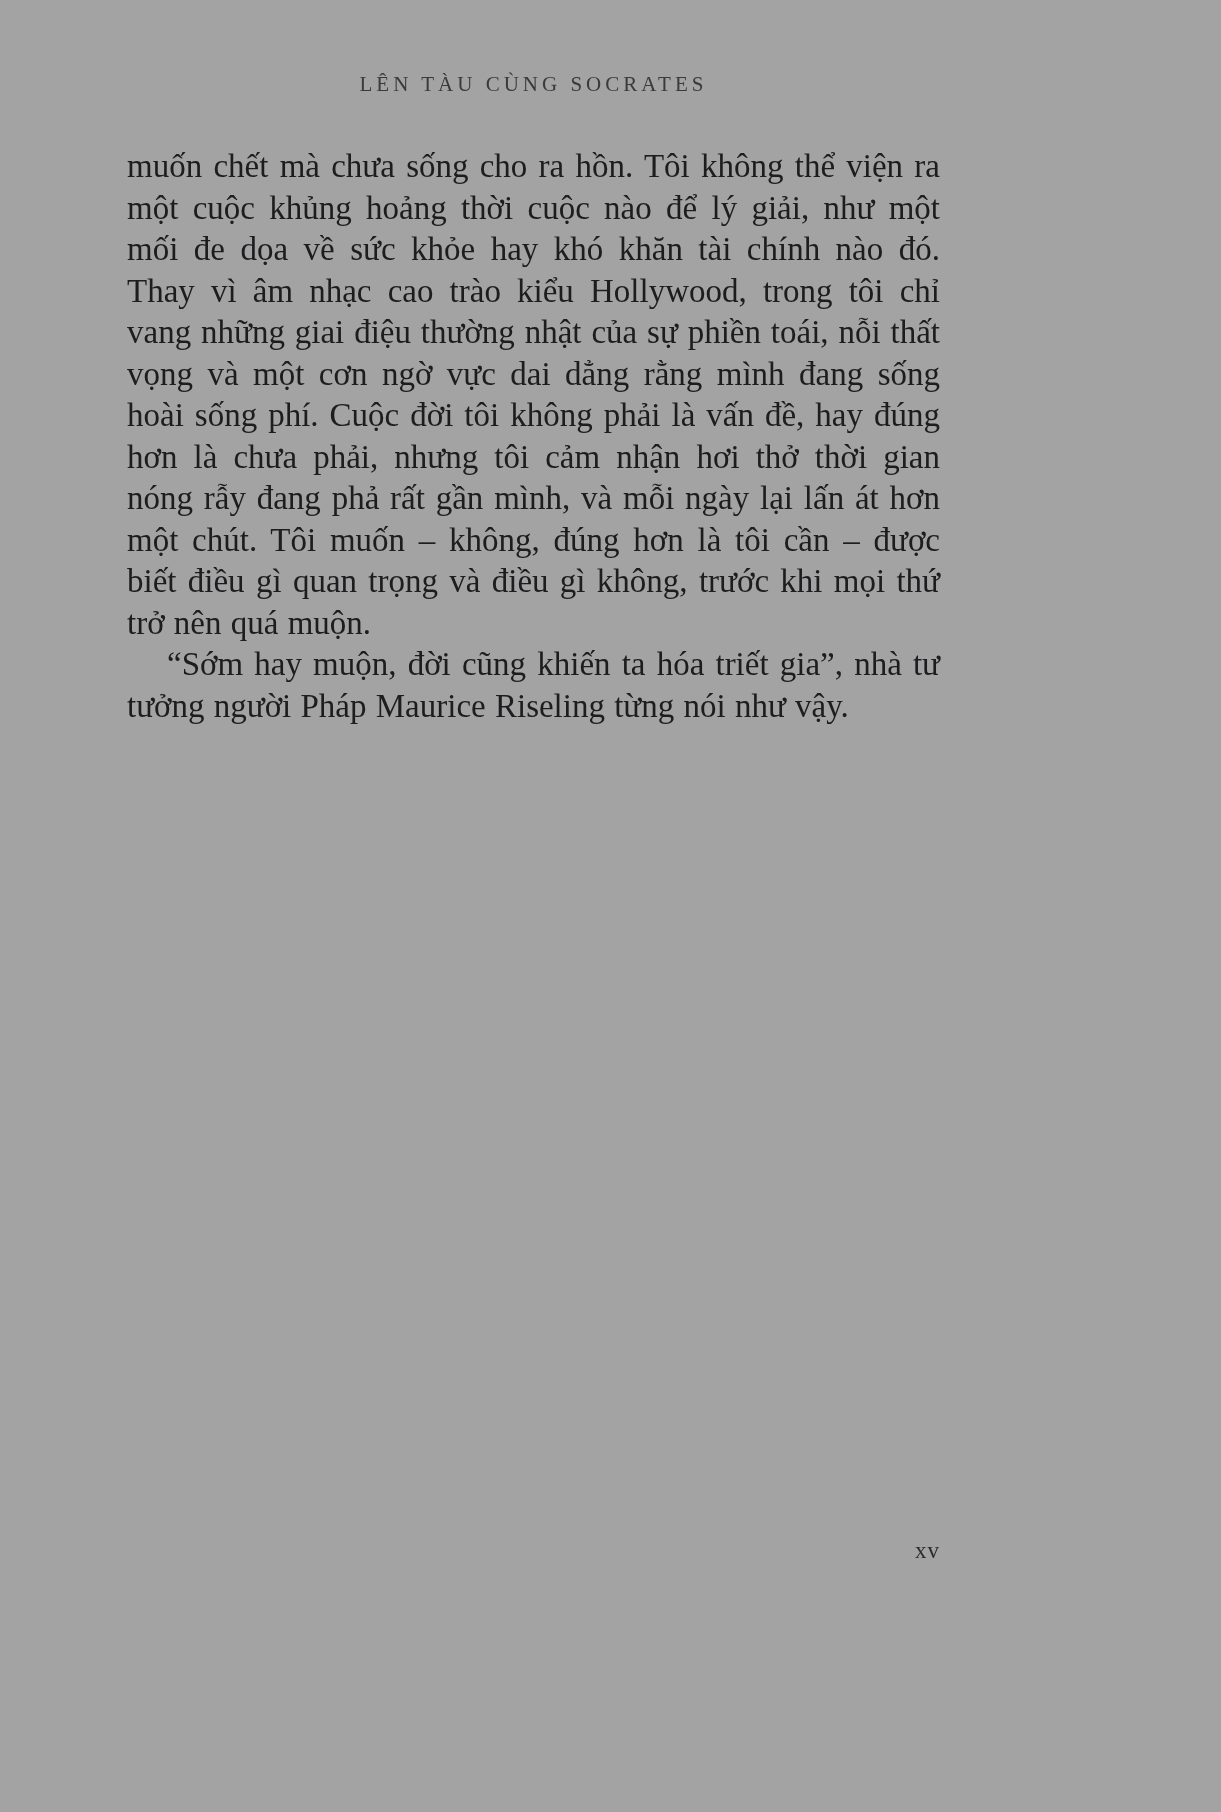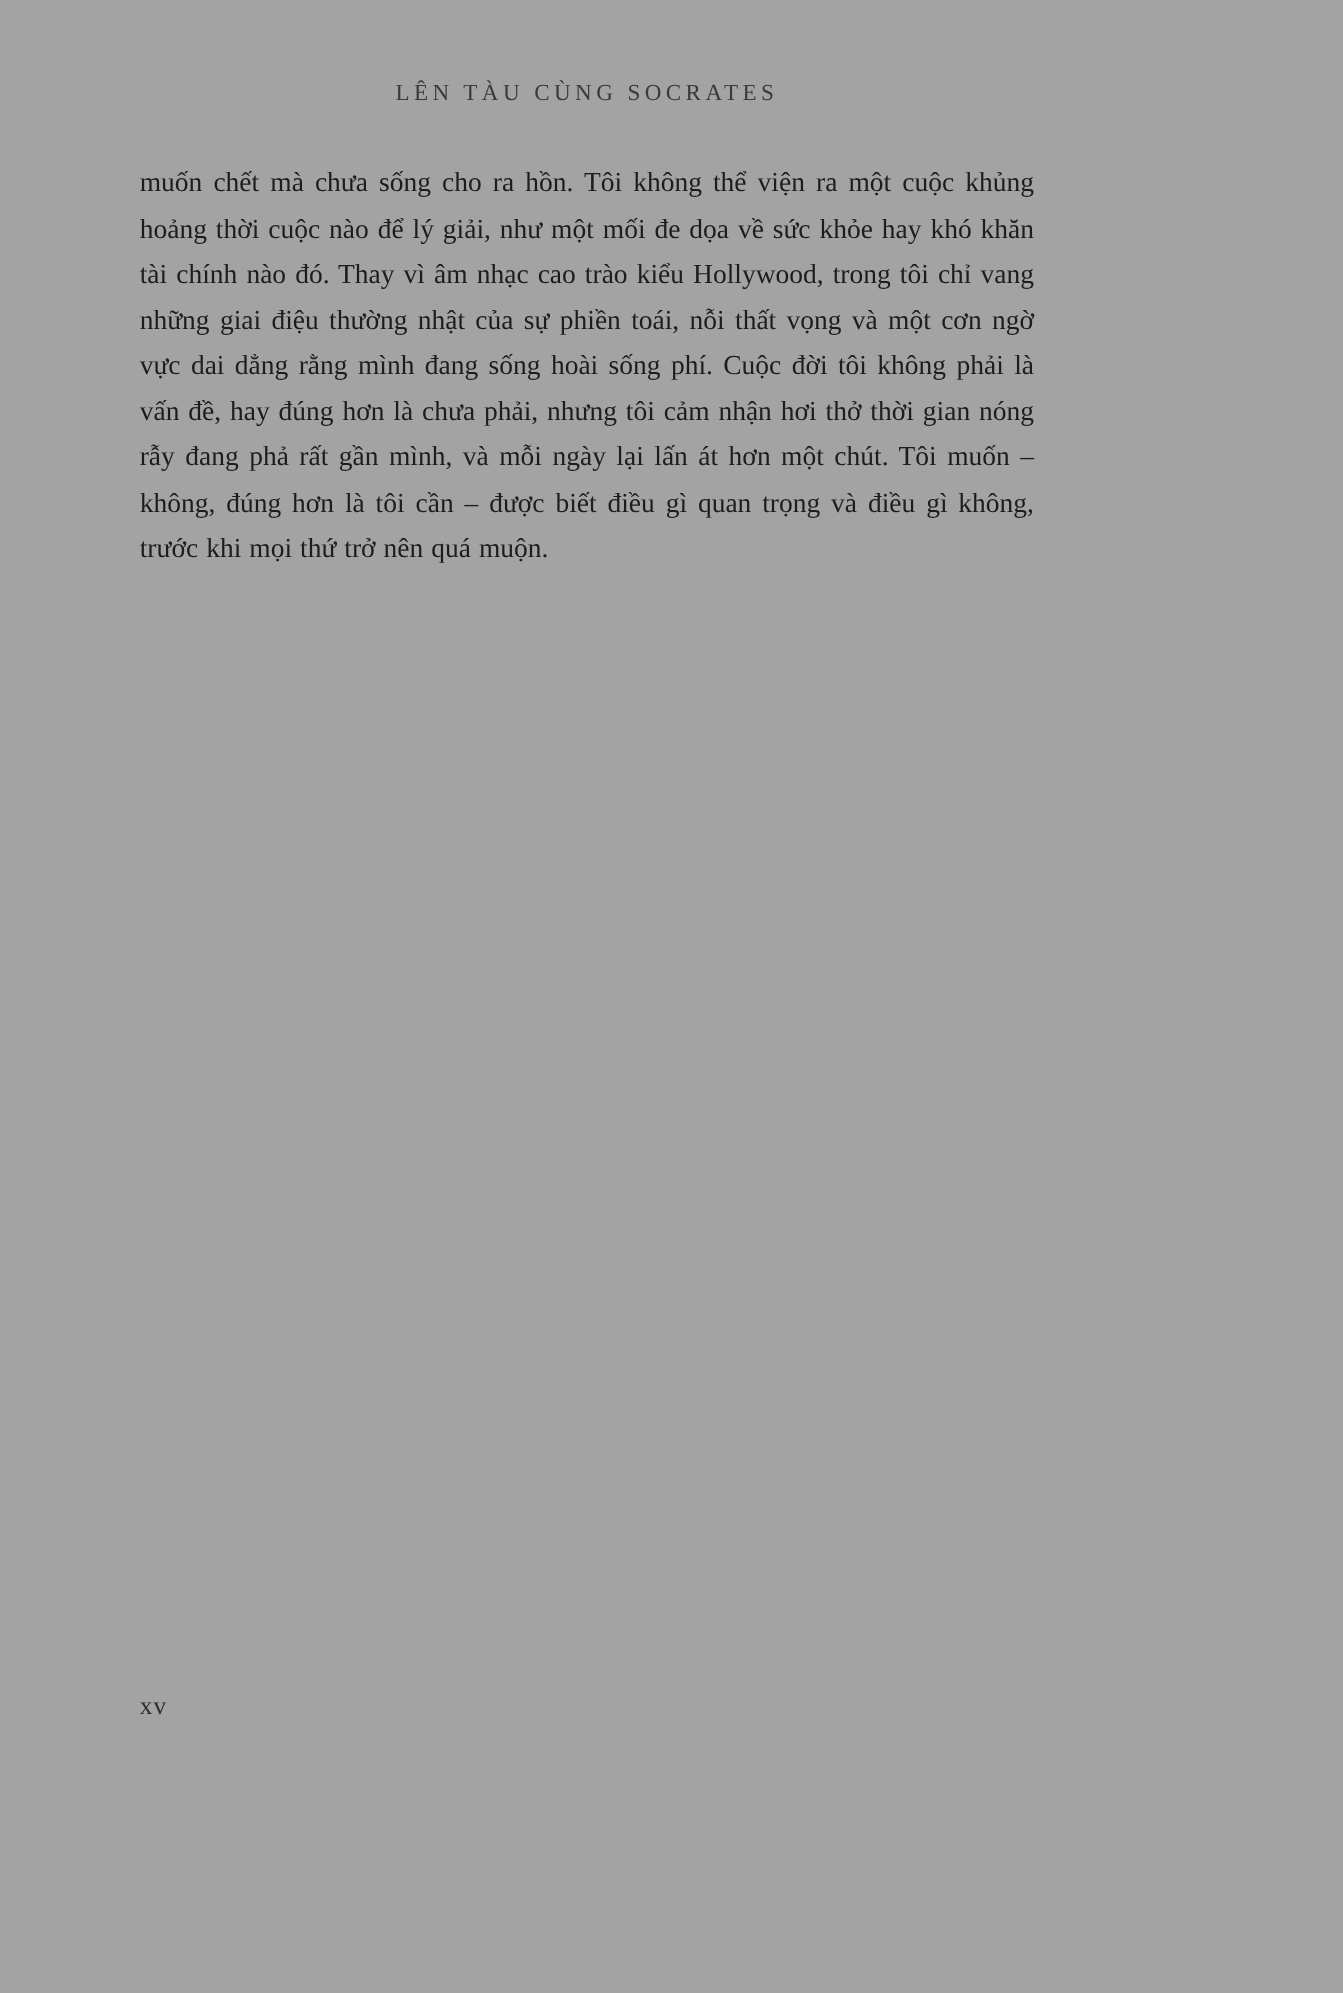--- a/index.html
+++ b/index.html
@@ -32,44 +32,45 @@
     text-transform: uppercase;
   }
   .body-text {
     position: absolute;
     top: 146px;
     left: 127px;
     width: 813px;
   }
   .para {
     margin: 0;
-    font-size: 25px;
+    font-size: 33px;
     line-height: 41.5px;
     text-align: justify;
     color: #1d1d1f;
     word-spacing: 1px;
   }
   .para.indent {
     text-indent: 40px;
   }
   .page-number {
     position: absolute;
     top: 1538px;
     left: 127px;
     width: 813px;
-    text-align: left;
+    text-align: right;
     font-size: 23px;
     color: #2c2c2e;
     letter-spacing: 1px;
   }
 </style>
 </head>
 <body>
 
 <div class="page">
   <div class="running-header">LÊN TÀU CÙNG SOCRATES</div>
 
   <div class="body-text">
       <p class="para">muốn chết mà chưa sống cho ra hồn. Tôi không thể viện ra một cuộc khủng hoảng thời cuộc nào để lý giải, như một mối đe dọa về sức khỏe hay khó khăn tài chính nào đó. Thay vì âm nhạc cao trào kiểu Hollywood, trong tôi chỉ vang những giai điệu thường nhật của sự phiền toái, nỗi thất vọng và một cơn ngờ vực dai dẳng rằng mình đang sống hoài sống phí. Cuộc đời tôi không phải là vấn đề, hay đúng hơn là chưa phải, nhưng tôi cảm nhận hơi thở thời gian nóng rẫy đang phả rất gần mình, và mỗi ngày lại lấn át hơn một chút. Tôi muốn – không, đúng hơn là tôi cần – được biết điều gì quan trọng và điều gì không, trước khi mọi thứ trở nên quá muộn.</p>
+      <p class="para indent">“Sớm hay muộn, đời cũng khiến ta hóa triết gia”, nhà tư tưởng người Pháp Maurice Riseling từng nói như vậy.</p>
     </div>
 
   <div class="page-number">xv</div>
 </div>
 
 </body></html>

